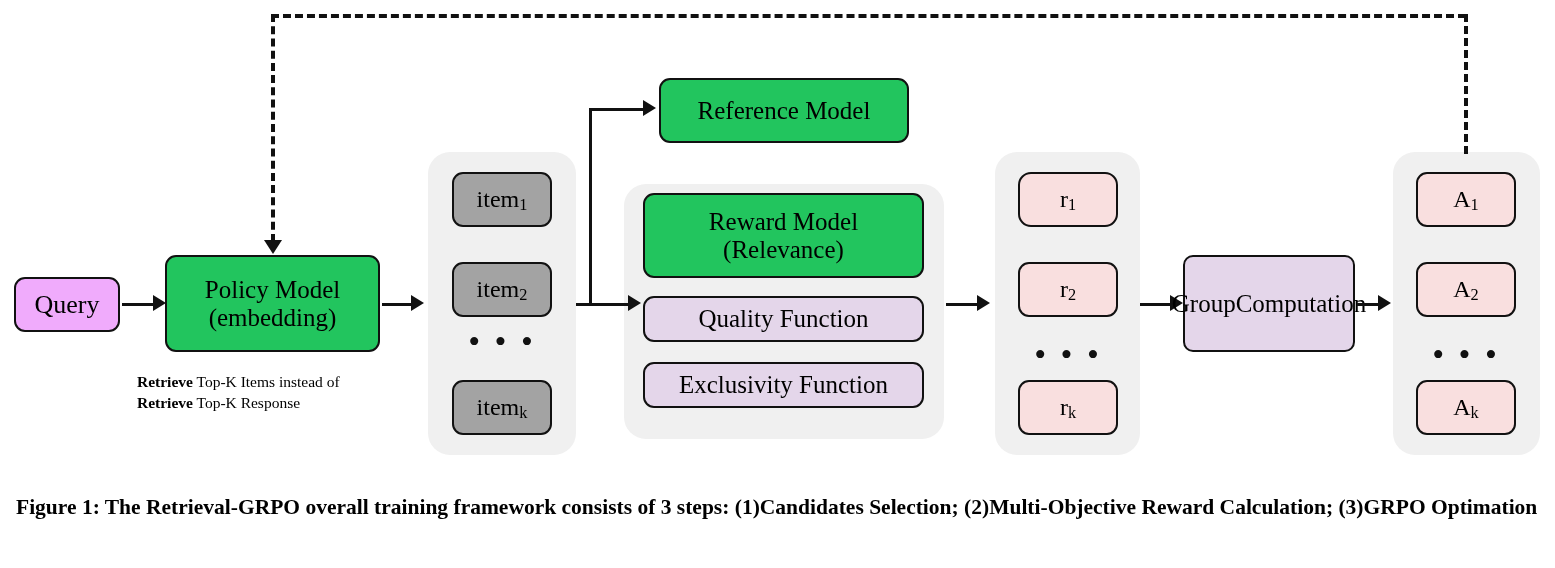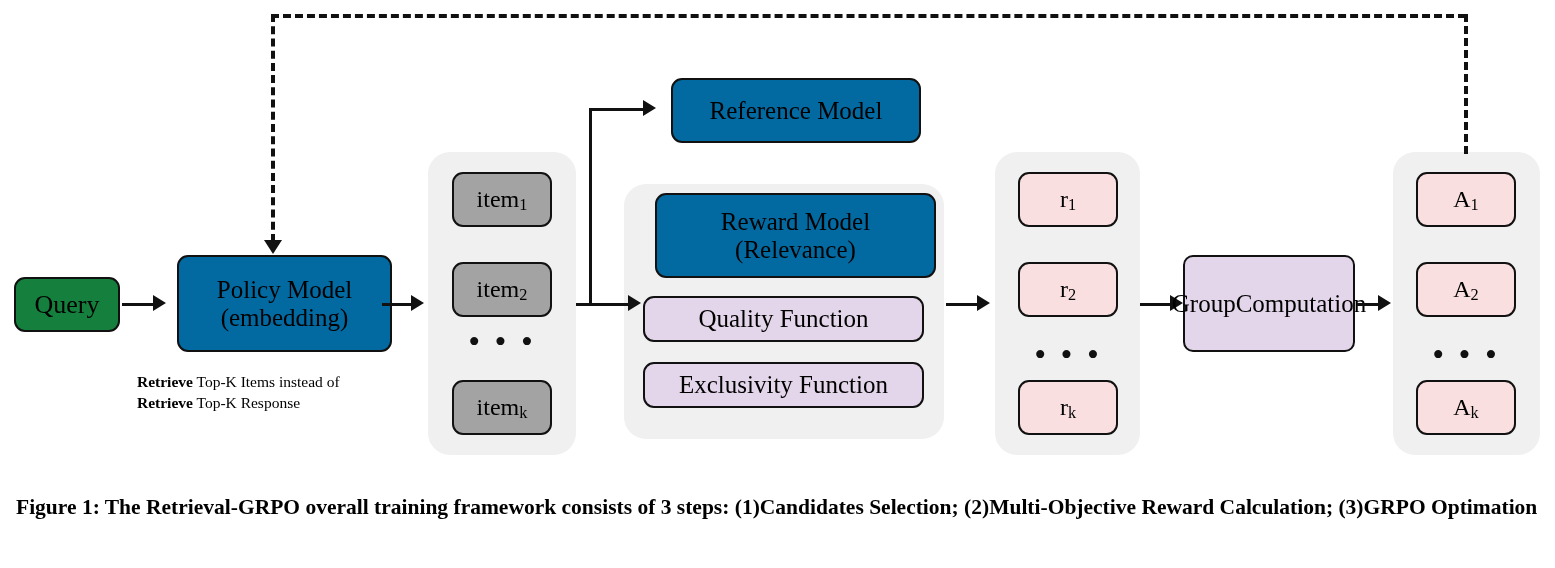--- a/index.html
+++ b/index.html
@@ -32,22 +32,22 @@
     display: flex;
     align-items: center;
     justify-content: center;
     text-align: center;
     line-height: 1.12;
     font-family: "Liberation Serif", "DejaVu Serif", serif;
     color: #000;
   }
   .node .lbl { display: block; }
 
-  .fill-yellow { background: #15803d; text-align: right; }
-  .fill-blue   { background: #0369a1; margin-left: 12px; }
+  .fill-yellow { background: #f0abfc; text-align: right; }
+  .fill-blue   { background: #22c55e; }
   .fill-orange { background: #a3a3a3; }
   .fill-purple { background: #e4d6ea; }
   .fill-pink   { background: #f9dfdf; }
 
   
   .group-box {
     position: absolute;
     background: #f0f0f0;
     border-radius: 22px;
     box-sizing: border-box;
@@ -198,21 +198,21 @@
   <div class="node fill-purple" style="left:643px; top:296px; width:281px; height:46px; font-size:25px;">
     <span class="lbl">Quality Function</span>
   </div>
   <div class="node fill-purple" style="left:643px; top:362px; width:281px; height:46px; font-size:25px;">
     <span class="lbl">Exclusivity Function</span>
   </div>
 
   <div class="hline" style="left:946px; top:303px; width:33px;"></div>
   <div class="arrowhead-right" style="left:977px; top:295px;"></div>
 
-  <div class="node fill-pink" style="left:1018px; top:172px; width:100px; height:55px; font-size:24px;">
+  <div class="node fill-pink" style="left:1018px; top:172px; width:100px; height:55px; font-size:24px;border-radius:13px;">
     <span class="lbl"><span>r</span><span class="sub">1</span></span>
   </div>
   <div class="node fill-pink" style="left:1018px; top:262px; width:100px; height:55px; font-size:24px;">
     <span class="lbl"><span>r</span><span class="sub">2</span></span>
   </div>
   <div class="dots" style="left:1018px; top:338px; width:100px;">• • •</div>
   <div class="node fill-pink" style="left:1018px; top:380px; width:100px; height:55px; font-size:24px;">
     <span class="lbl"><span>r</span><span class="sub">k</span></span>
   </div>
 

